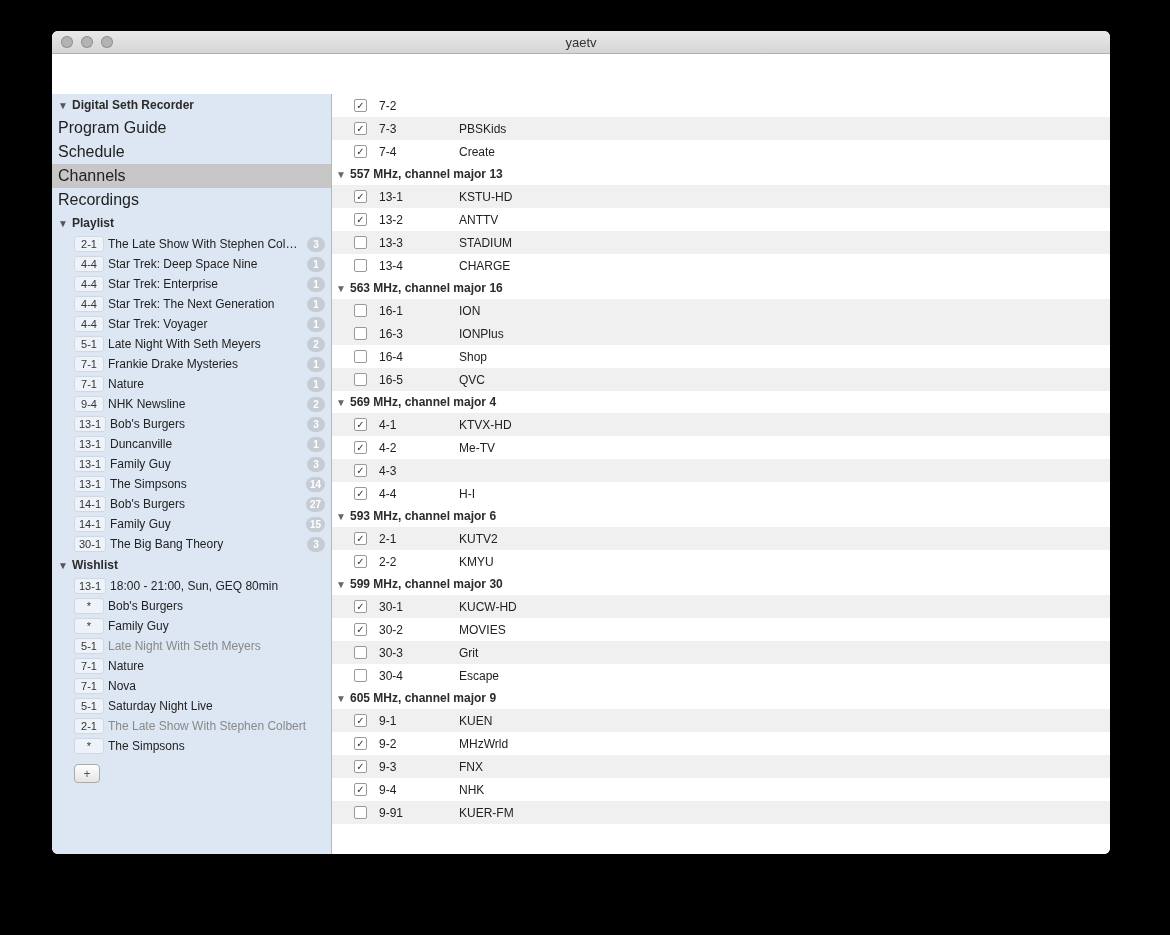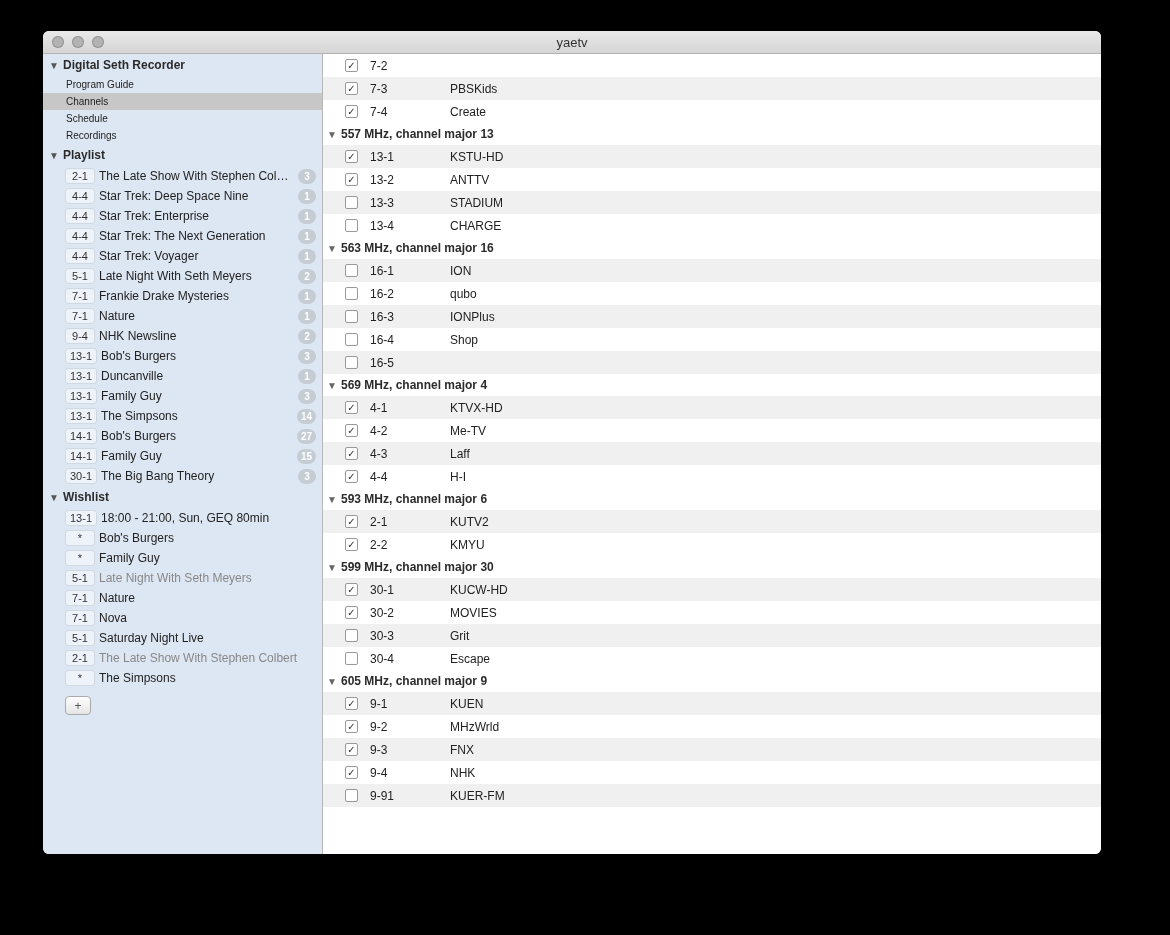--- a/index.html
+++ b/index.html
@@ -6,30 +6,31 @@
   body {
     background: #000;
     width: 1170px;
     height: 935px;
     font-family: "Lucida Grande", -apple-system, BlinkMacSystemFont, sans-serif;
     font-size: 12px;
     overflow: hidden;
   }
   .window {
     position: absolute;
-    left: 43px;
+    left: 52px;
     top: 31px;
     width: 1058px;
     height: 823px;
     background: #fff;
     border-radius: 6px;
     box-shadow: 0 8px 40px 10px rgba(0,0,0,0.5);
     display: flex;
     flex-direction: column;
     overflow: hidden;
+    gap: 40px;
   }
   .titlebar {
     height: 23px;
     background: linear-gradient(#e9e9e9, #d5d5d5);
     border-bottom: 1px solid #b2b2b2;
     display: flex;
     align-items: center;
     position: relative;
     flex-shrink: 0;
   }
@@ -73,22 +74,22 @@
     cursor: default;
     color: #2b2b2b;
   }
   .disclosure {
     width: 12px;
     font-size: 10px;
     color: #555;
     margin-right: 2px;
   }
   .sidebar-item {
-    padding: 3px 6px 3px 23px;
-    font-size: 10px;
+    padding: 3px 6px 3px 6px;
+    font-size: 16px;
     color: #222;
     cursor: default;
   }
   .sidebar-item.selected {
     background: #c7c7c7;
   }
   .playlist-item, .wishlist-item {
     display: flex;
     align-items: center;
     padding: 2px 6px 2px 22px;
@@ -188,22 +189,22 @@
   </div>
 
   <div class="content">
 
     <div class="sidebar" id="sidebar">
         <div class="section-header">
           <span class="disclosure">▼</span>
           <span>Digital Seth Recorder</span>
         </div>
         <div class="sidebar-item">Program Guide</div>
+        <div class="sidebar-item">Schedule</div>
         <div class="sidebar-item selected">Channels</div>
-        <div class="sidebar-item">Schedule</div>
         <div class="sidebar-item">Recordings</div>
         <div class="section-header">
           <span class="disclosure">▼</span>
           <span>Playlist</span>
         </div>
         <div class="playlist-item">
           <span class="chan-badge">2-1</span>
           <span class="pl-title">The Late Show With Stephen Colbert</span>
           <span class="count-badge">3</span>
         </div>
@@ -366,57 +367,52 @@
         </div>
         <div class="freq-header">
           <span class="disclosure">▼</span>
           <span>563 MHz, channel major 16</span>
         </div>
         <div class="channel-row alt">
           <span class="cb"></span>
           <span class="ch-num">16-1</span>
           <span class="ch-name">ION</span>
         </div>
-        <div class="channel-row">
-          <span class="cb"></span>
-          <span class="ch-num">16-2</span>
-          <span class="ch-name">qubo</span>
-        </div>
         <div class="channel-row alt">
           <span class="cb"></span>
           <span class="ch-num">16-3</span>
           <span class="ch-name">IONPlus</span>
         </div>
         <div class="channel-row">
           <span class="cb"></span>
           <span class="ch-num">16-4</span>
           <span class="ch-name">Shop</span>
         </div>
         <div class="channel-row alt">
           <span class="cb"></span>
           <span class="ch-num">16-5</span>
+          <span class="ch-name">QVC</span>
         </div>
         <div class="freq-header">
           <span class="disclosure">▼</span>
           <span>569 MHz, channel major 4</span>
         </div>
         <div class="channel-row alt">
           <span class="cb">✓</span>
           <span class="ch-num">4-1</span>
           <span class="ch-name">KTVX-HD</span>
         </div>
         <div class="channel-row">
           <span class="cb">✓</span>
           <span class="ch-num">4-2</span>
           <span class="ch-name">Me-TV</span>
         </div>
         <div class="channel-row alt">
           <span class="cb">✓</span>
           <span class="ch-num">4-3</span>
-          <span class="ch-name">Laff</span>
         </div>
         <div class="channel-row">
           <span class="cb">✓</span>
           <span class="ch-num">4-4</span>
           <span class="ch-name">H-I</span>
         </div>
         <div class="freq-header">
           <span class="disclosure">▼</span>
           <span>593 MHz, channel major 6</span>
         </div>

